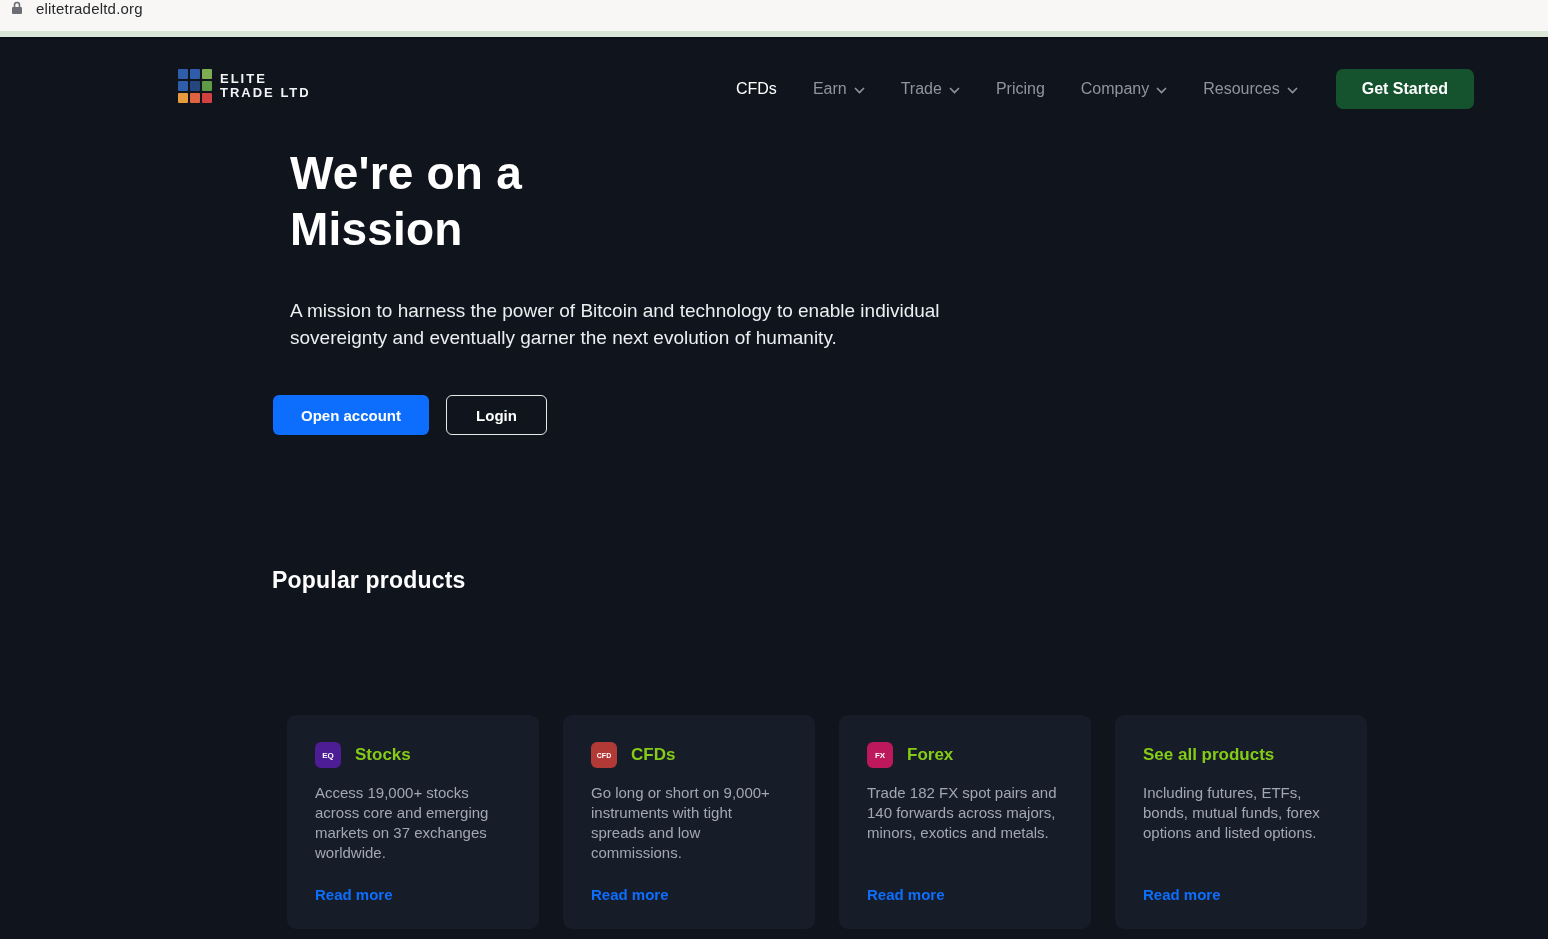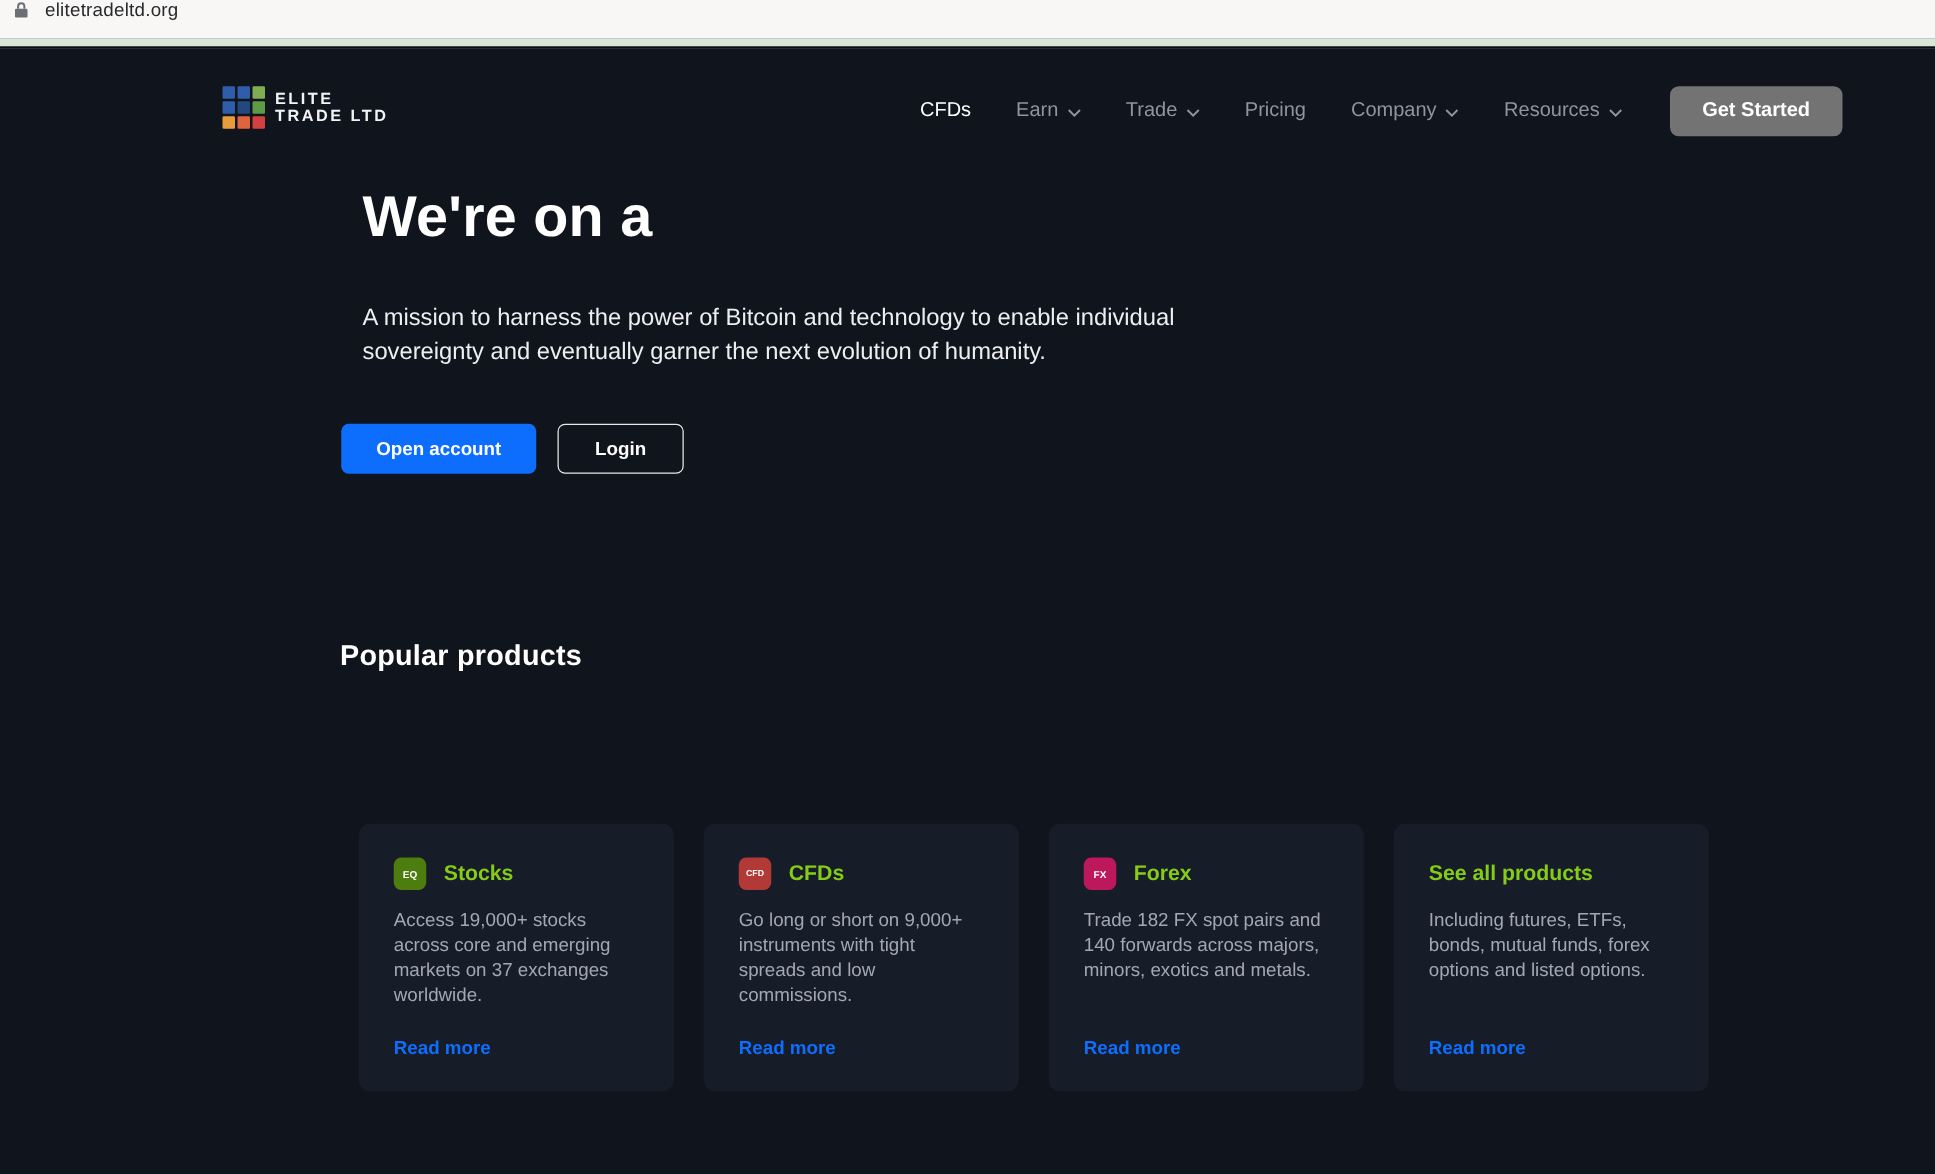--- a/index.html
+++ b/index.html
@@ -56,21 +56,21 @@
     color: #8f959e;
     cursor: pointer;
     display: flex;
     align-items: center;
     gap: 7px;
     white-space: nowrap;
   }
   .nav-item.active { color: #ffffff; }
   .chev { display: inline-flex; margin-top: 2px; }
   .btn-cta {
-    background: #737373;
+    background: #14532d;
     color: #fff;
     border: none;
     font-family: inherit;
     font-size: 16px;
     font-weight: 600;
     padding: 11px 26px;
     border-radius: 7px;
     cursor: pointer;
   }
 
@@ -240,35 +240,36 @@
           </span>
         </li>
       </ul>
       <button class="btn-cta">Get Started</button>
     </div>
   </div>
 
   <div class="hero">
     <h1>
       <span>We're on a</span>
+      <span>Mission</span>
     </h1>
     <p class="hero-subtitle">A mission to harness the power of Bitcoin and technology to enable individual sovereignty and eventually garner the next evolution of humanity.</p>
     <div class="hero-actions">
       <button class="btn-primary">Open account</button>
       <button class="btn-secondary">Login</button>
     </div>
   </div>
 
   <div class="products">
     <h2>Popular products</h2>
     <div class="cards">
 
       <div class="card">
         <div class="card-head">
-          <span class="badge" style="background: #4d7c0f;">EQ</span>
+          <span class="badge" style="background: #4c1d95;">EQ</span>
           <span class="card-title">Stocks</span>
         </div>
         <p class="card-desc">Access 19,000+ stocks across core and emerging markets on 37 exchanges worldwide.</p>
         <a class="read-more">Read more</a>
       </div>
 
       <div class="card">
         <div class="card-head">
           <span class="badge" style="font-size: 7px; background: rgb(178, 58, 54);">CFD</span>
           <span class="card-title">CFDs</span>

